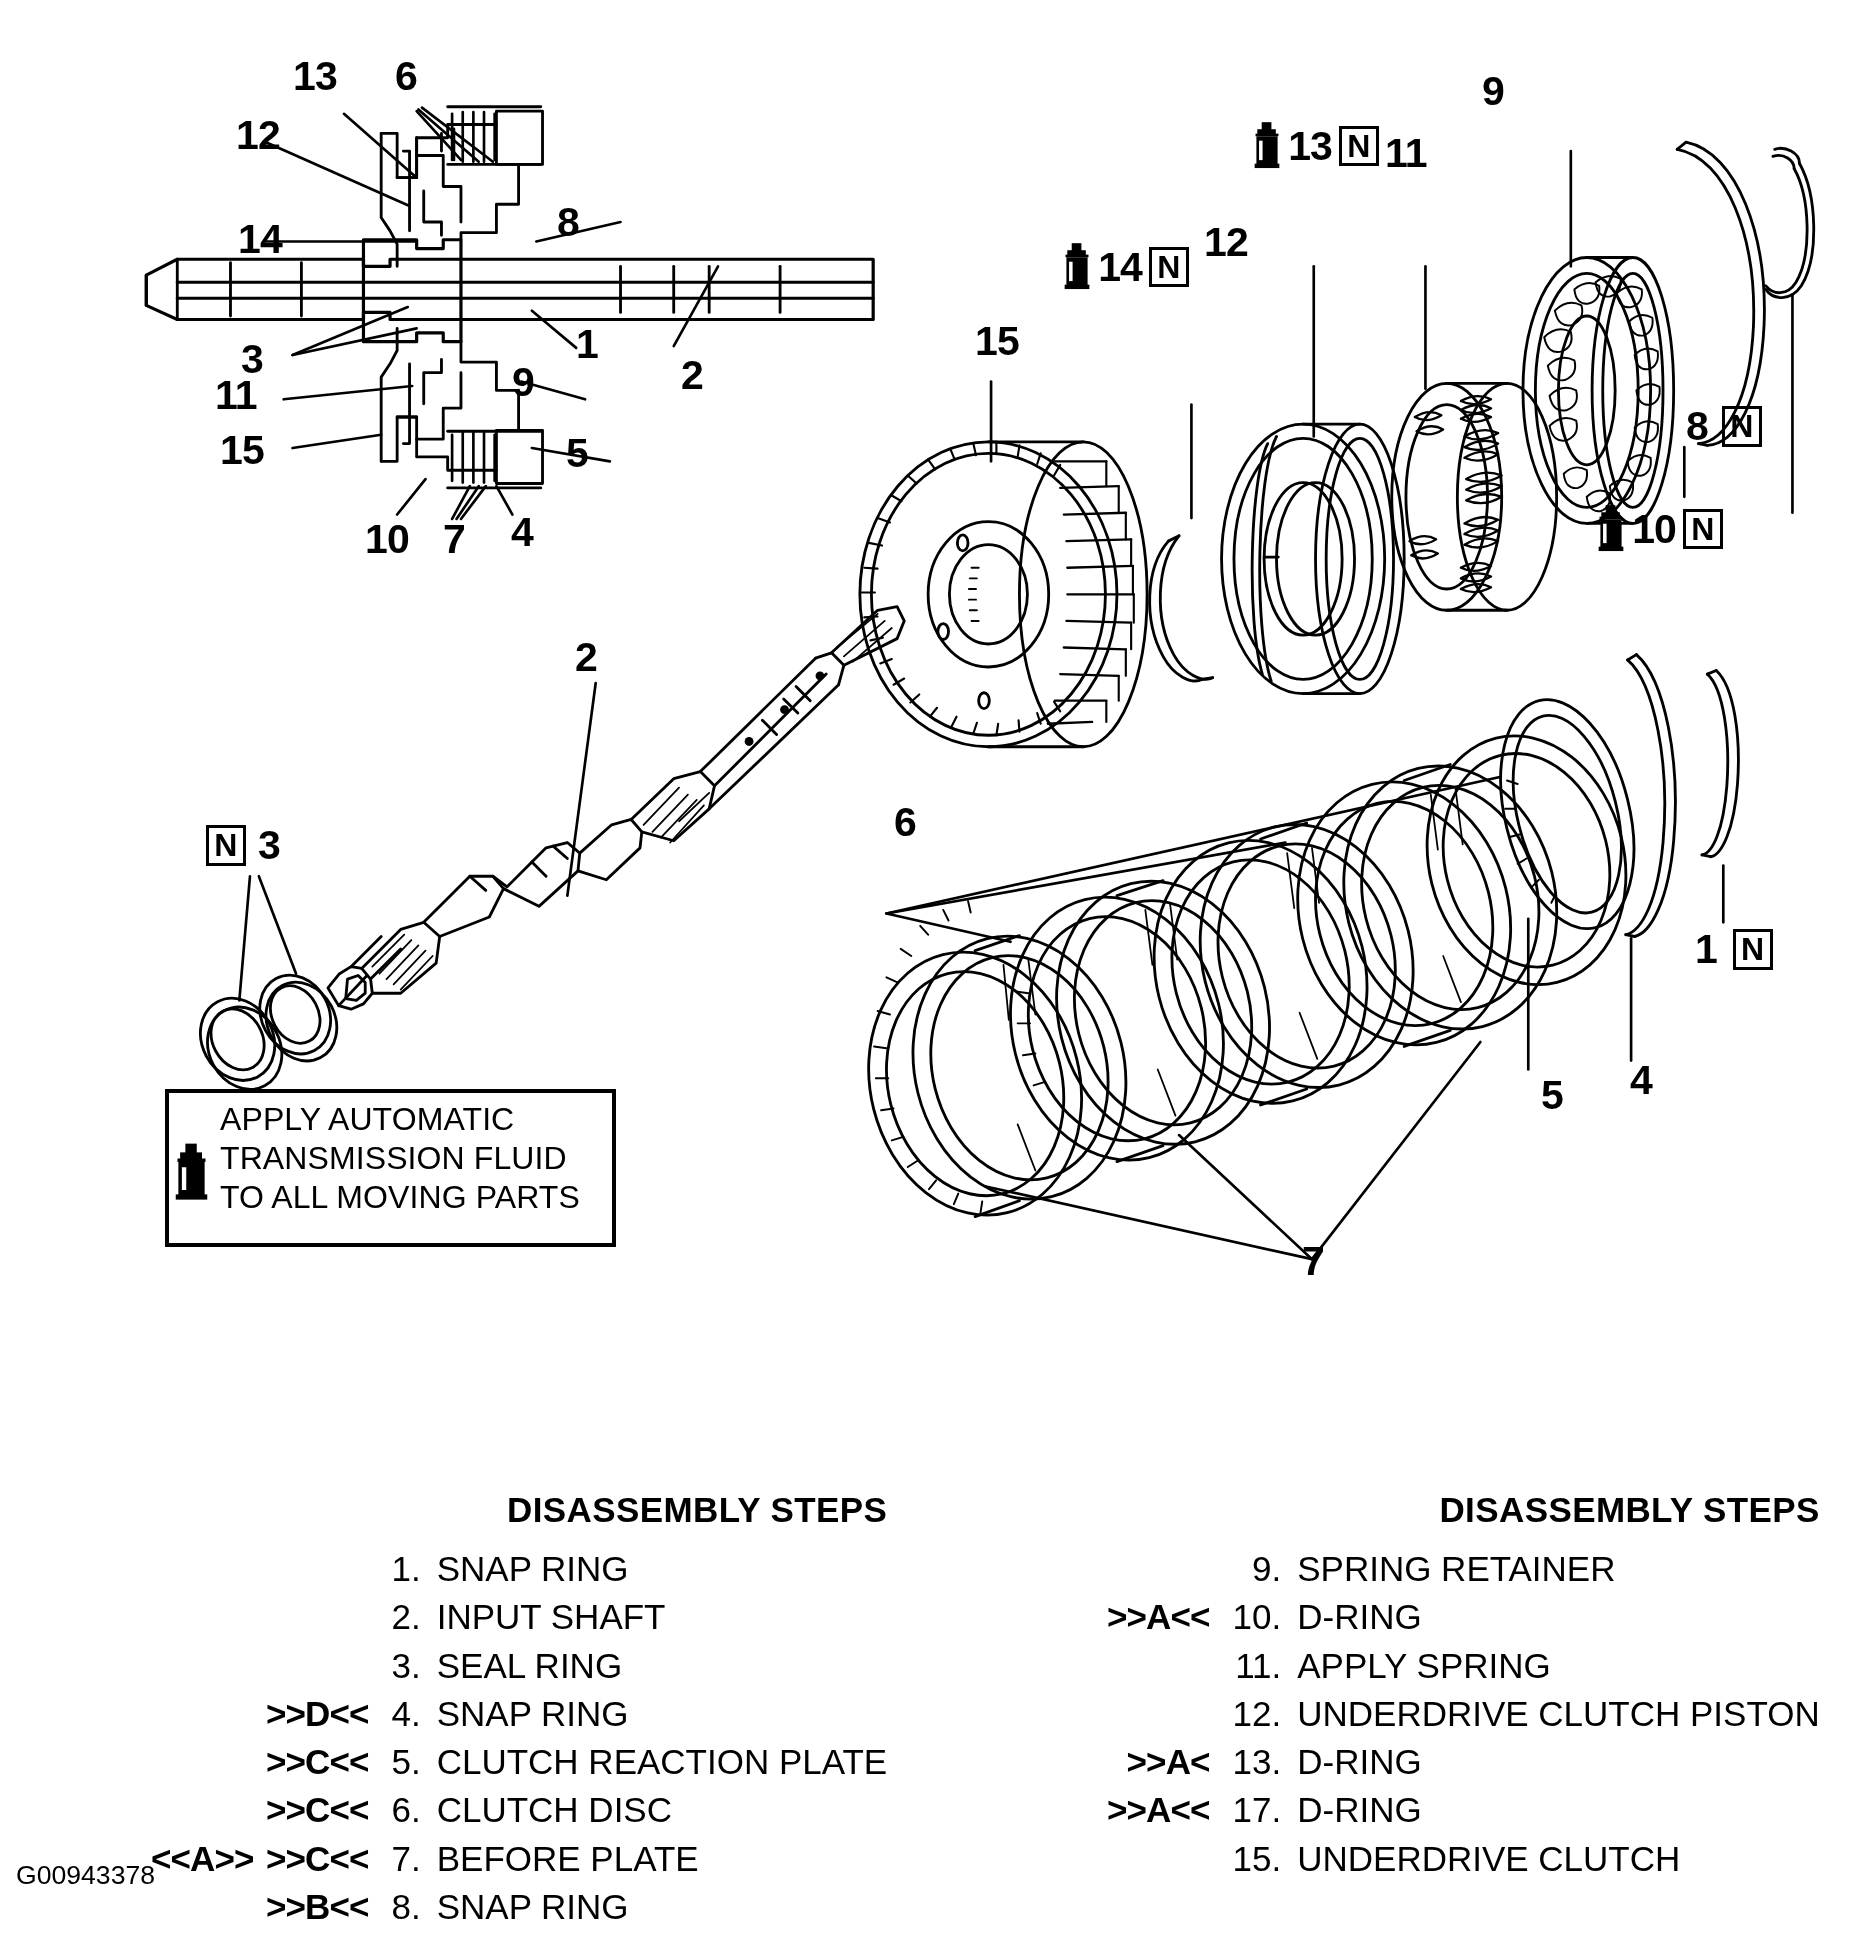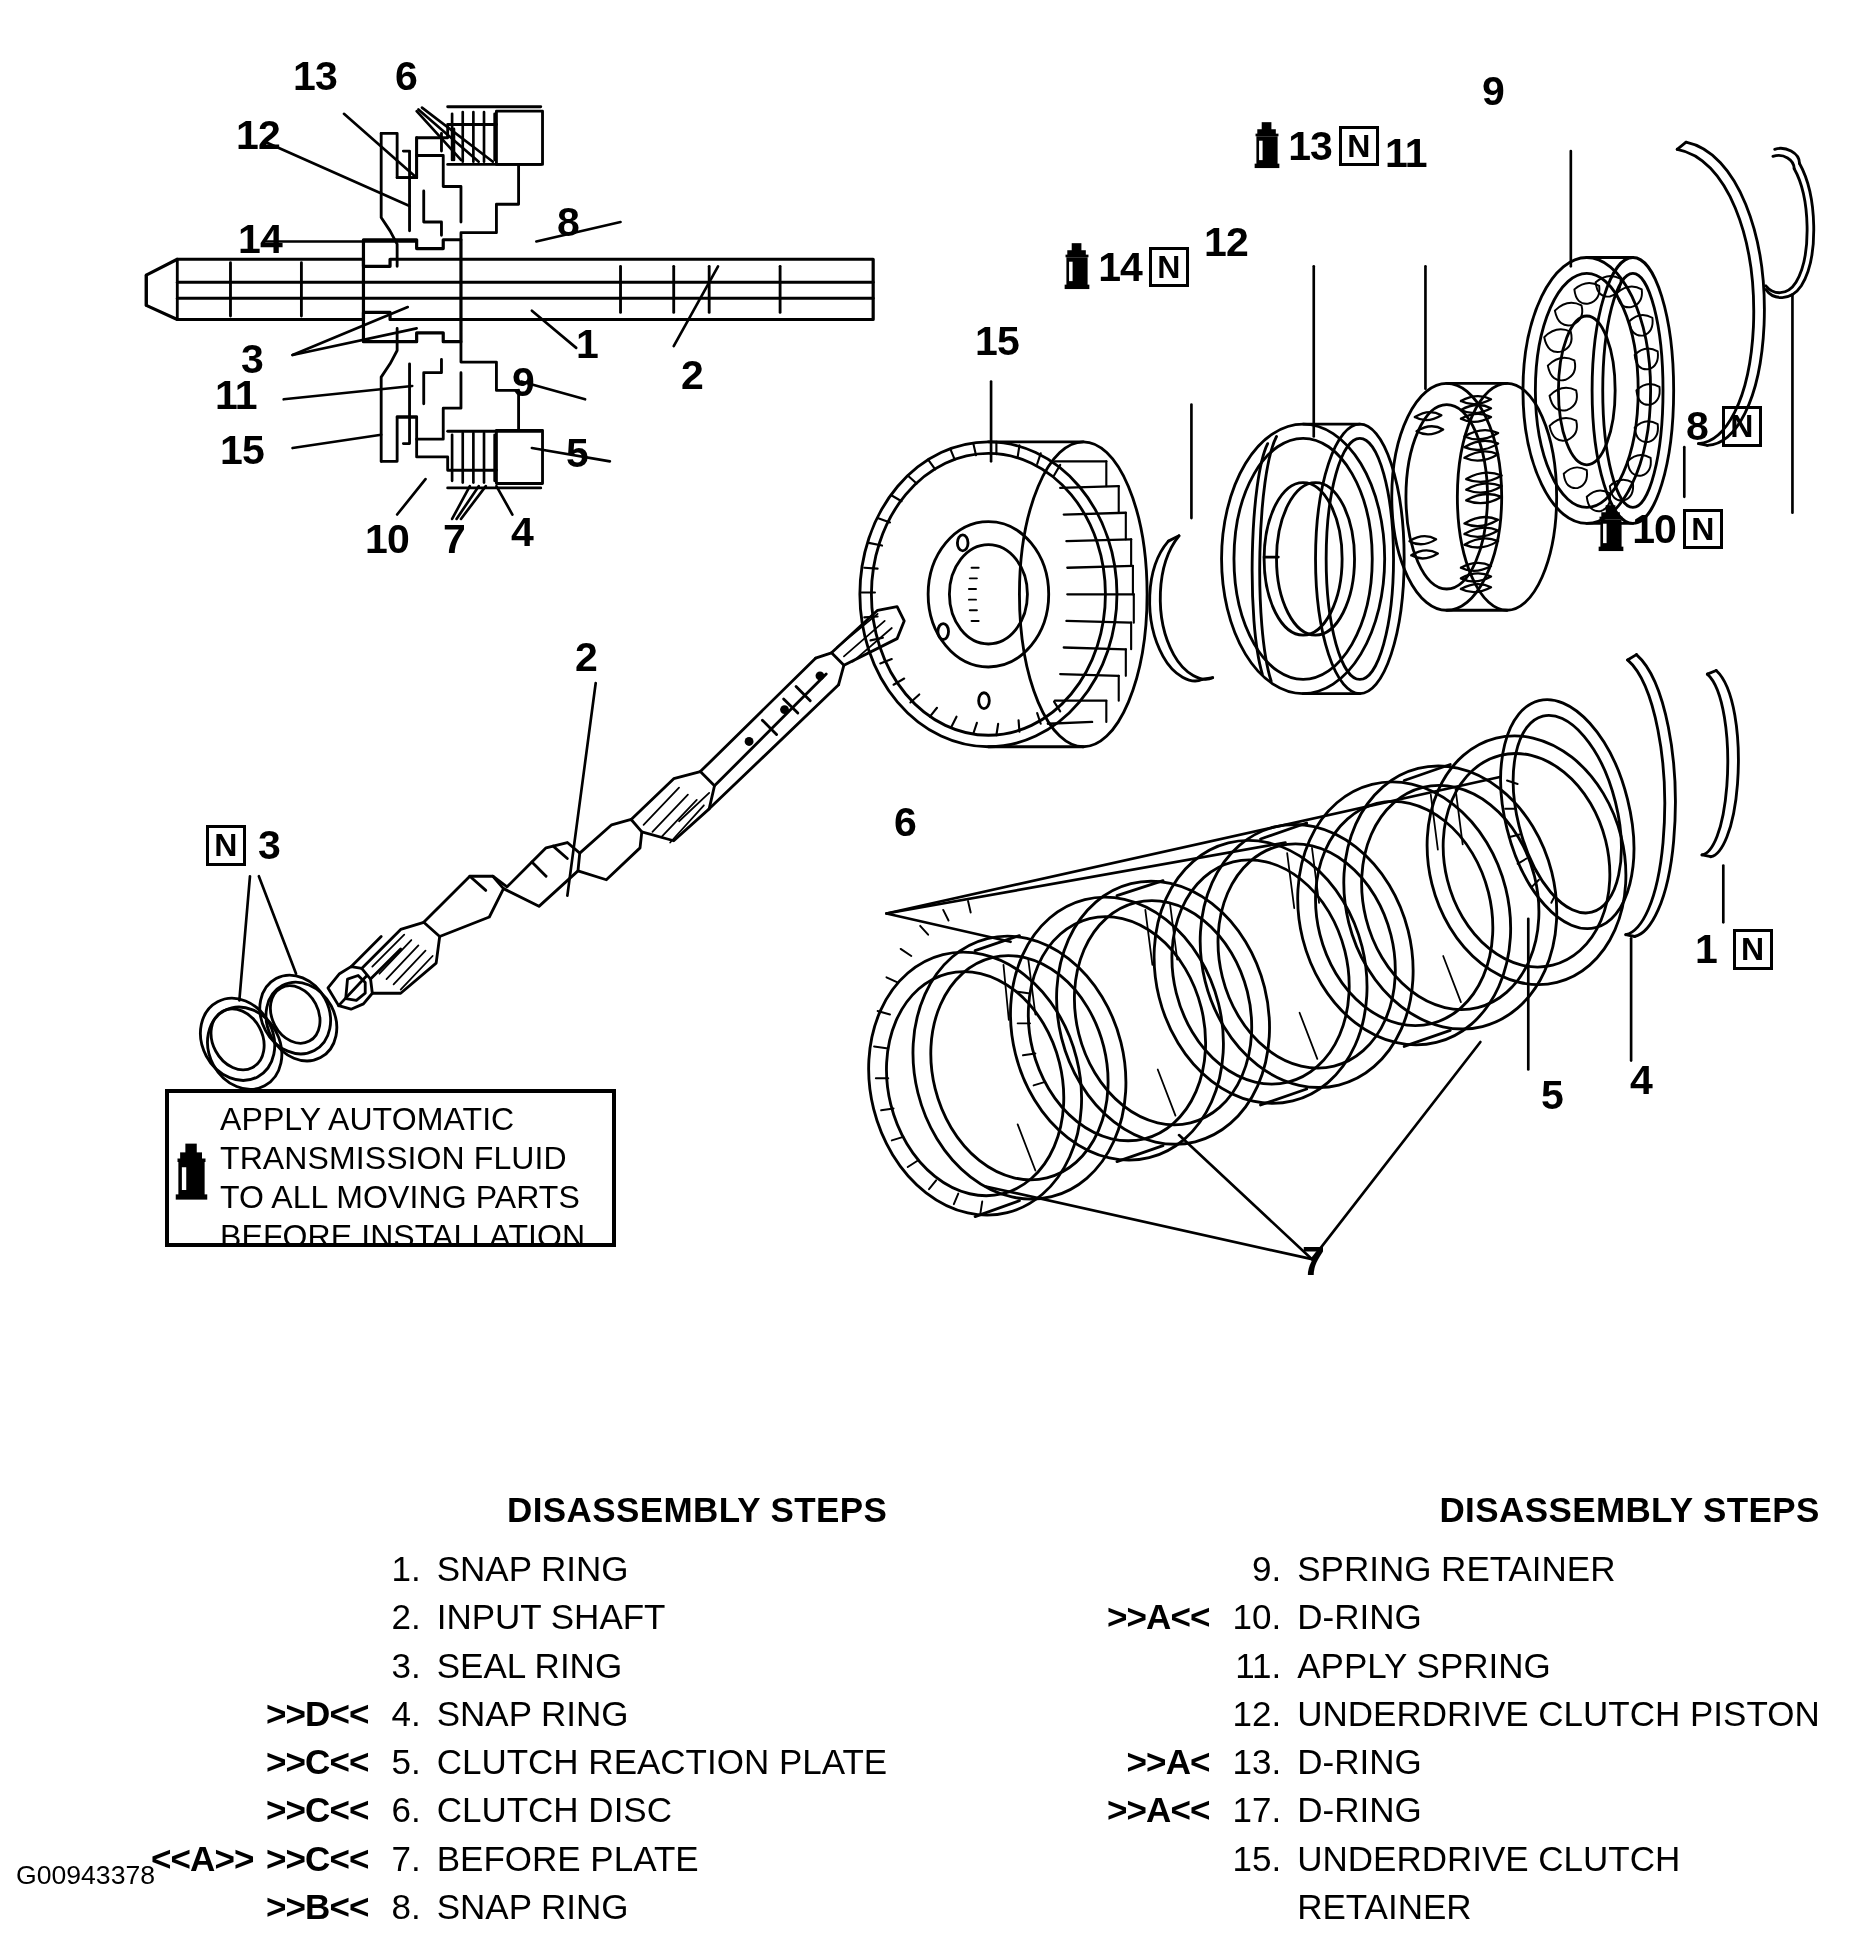--- a/index.html
+++ b/index.html
@@ -581,21 +581,20 @@
       <rect x="7" y="10" width="25" height="8" fill="#000"></rect>
       <rect x="4" y="17" width="32" height="4" fill="#000"></rect>
       <rect x="5" y="21" width="30" height="38" fill="#000"></rect>
       <rect x="9" y="27" width="5" height="26" fill="#fff"></rect>
       <rect x="2" y="58" width="36" height="6" fill="#000"></rect>
     </svg>
     <div class="txt">
       <div>APPLY AUTOMATIC</div>
       <div>TRANSMISSION FLUID</div>
       <div>TO ALL MOVING PARTS</div>
-      <div>BEFORE INSTALLATION.</div>
     </div>
   </div>
 
   <div class="steps" style="left:151px;top:1490px">
     <div class="hdr" style="margin-left:246px;margin-bottom:21px">DISASSEMBLY STEPS</div>
     <table>
       <tbody>
         <tr>
           <td class="aa"></td>
           <td class="mark"></td>
@@ -680,25 +679,20 @@
         <tr>
           <td class="mark">&gt;&gt;A&lt;&lt;</td>
           <td class="num">17.</td>
           <td class="name">D-RING</td>
         </tr>
         <tr>
           <td class="mark"></td>
           <td class="num">15.</td>
           <td class="name">UNDERDRIVE CLUTCH</td>
         </tr>
-        <tr>
-          <td class="mark"></td>
-          <td class="num"></td>
-          <td class="name">RETAINER</td>
-        </tr>
       </tbody>
     </table>
   </div>
 
   <div id="figid">G00943378</div>
 
 </div>
 
 
 </body></html>

